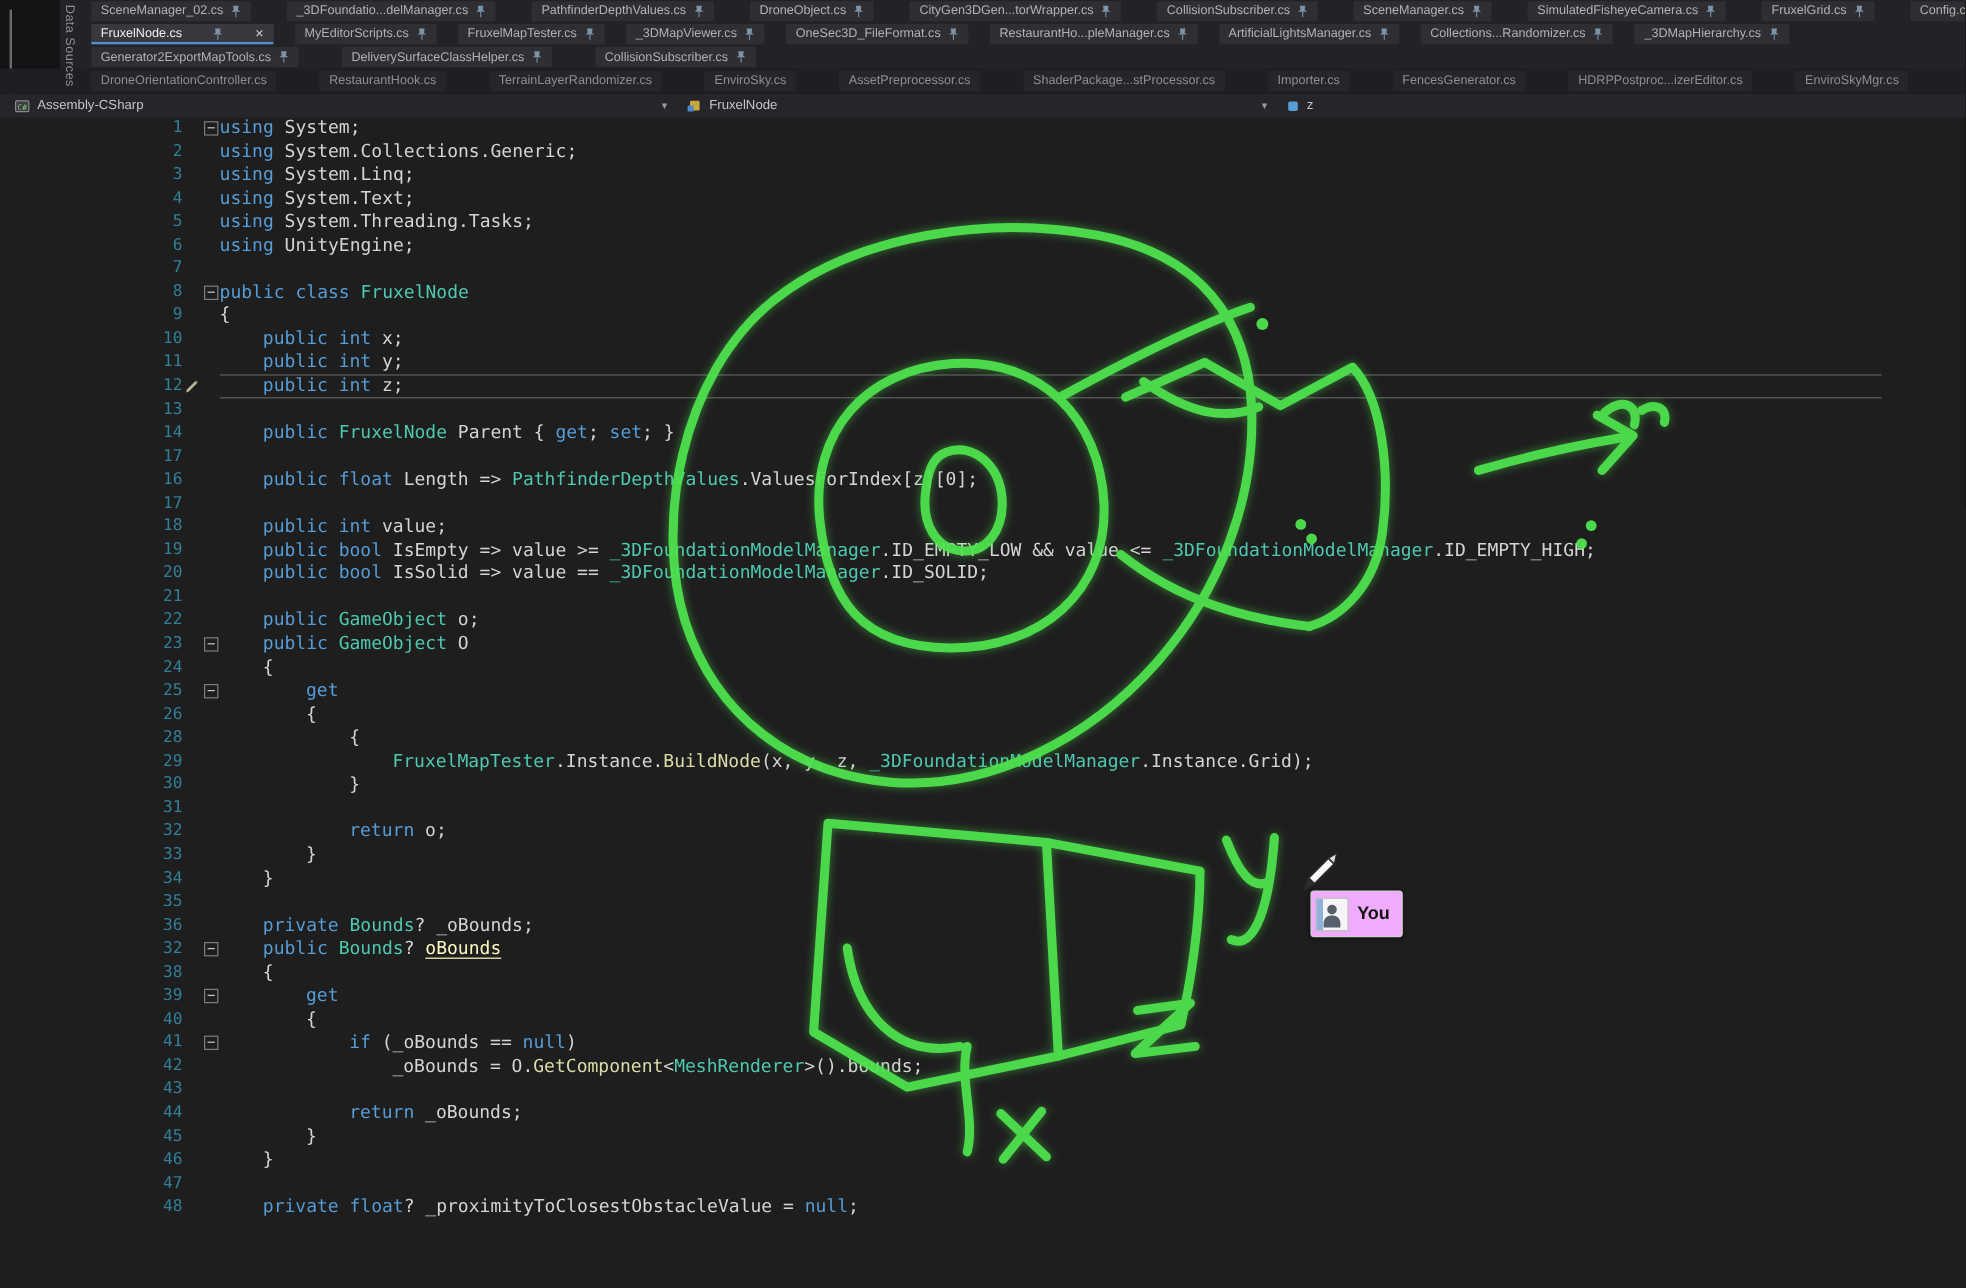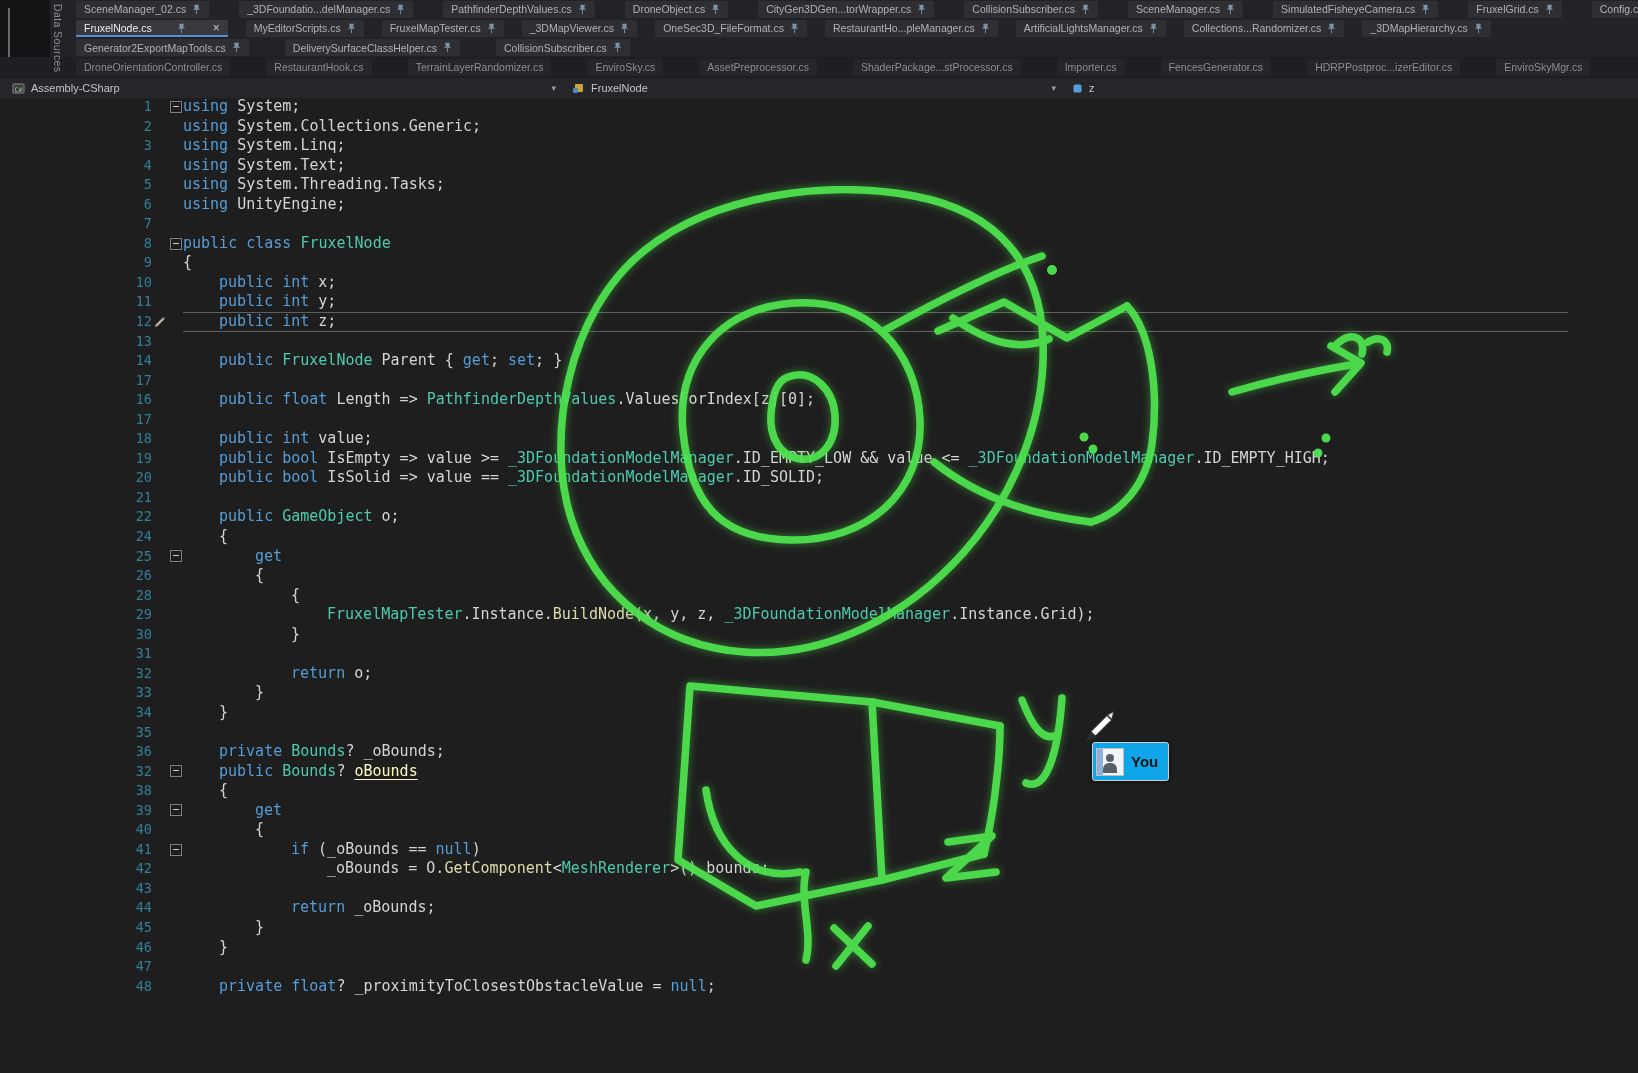--- a/index.html
+++ b/index.html
@@ -45,21 +45,21 @@
   .tk-p{color:#d4d4d4;}
   .tk-pu{color:#fef9c3;text-decoration:underline;text-underline-offset:3px;}
   .curbox{position:absolute;left:183px;width:1385px;top:0;bottom:0;border-top:1px solid #5f5f5f;border-bottom:1px solid #5f5f5f;pointer-events:none;}
 
   
   .anno-layer{position:absolute;inset:0;z-index:5;pointer-events:none;}
   .anno{filter:drop-shadow(0 0 4px rgba(80,230,80,.5));}
 
   
   .pencil-cursor{position:absolute;left:1082px;top:708px;z-index:6;pointer-events:none;}
-  .you-tag{position:absolute;left:1092px;top:742px;z-index:6;height:33px;background:#0ea5e9;border:1px solid #cfcfcf;border-radius:3px;display:flex;align-items:center;gap:7px;padding:2px 10px 2px 3px;box-shadow:0 1px 4px rgba(0,0,0,.45);}
+  .you-tag{position:absolute;left:1092px;top:742px;z-index:6;height:33px;background:#f0abfc;border:1px solid #cfcfcf;border-radius:3px;display:flex;align-items:center;gap:7px;padding:2px 10px 2px 3px;box-shadow:0 1px 4px rgba(0,0,0,.45);}
   .you-thumb{width:26px;height:26px;border:1px solid #c0c0c0;background:linear-gradient(90deg,#8fb0d8 0 22%,#f5f5f7 22%);position:relative;overflow:hidden;}
   .you-thumb::before{content:"";position:absolute;left:9px;top:5px;width:8px;height:8px;border-radius:50%;background:#55606c;}
   .you-thumb::after{content:"";position:absolute;left:6px;top:14px;width:14px;height:10px;border-radius:6px 6px 0 0;background:#55606c;}
   .you-label{font-weight:bold;font-size:15px;color:#141414;}
 </style>
 </head>
 <body>
 
 <div class="screen">
 
@@ -421,20 +421,28 @@
           <span class="ln">21</span>
           <span class="mod"></span>
           <span class="fold"></span>
           <span class="codetxt" style="padding-left: 0px;"></span>
         </div>
         <div class="crow">
           <span class="ln">22</span>
           <span class="mod"></span>
           <span class="fold"></span>
           <span class="codetxt" style="padding-left: 36px;"><span class="tk-k">public </span><span class="tk-t">GameObject</span><span class="tk-p"> o;</span></span>
+        </div>
+        <div class="crow">
+          <span class="ln">23</span>
+          <span class="mod"></span>
+          <span class="fold">
+            <span class="foldbox"></span>
+          </span>
+          <span class="codetxt" style="padding-left: 36px;"><span class="tk-k">public </span><span class="tk-t">GameObject</span><span class="tk-p"> O</span></span>
         </div>
         <div class="crow">
           <span class="ln">24</span>
           <span class="mod"></span>
           <span class="fold"></span>
           <span class="codetxt" style="padding-left: 36px;"><span class="tk-p">{</span></span>
         </div>
         <div class="crow">
           <span class="ln">25</span>
           <span class="mod"></span>

